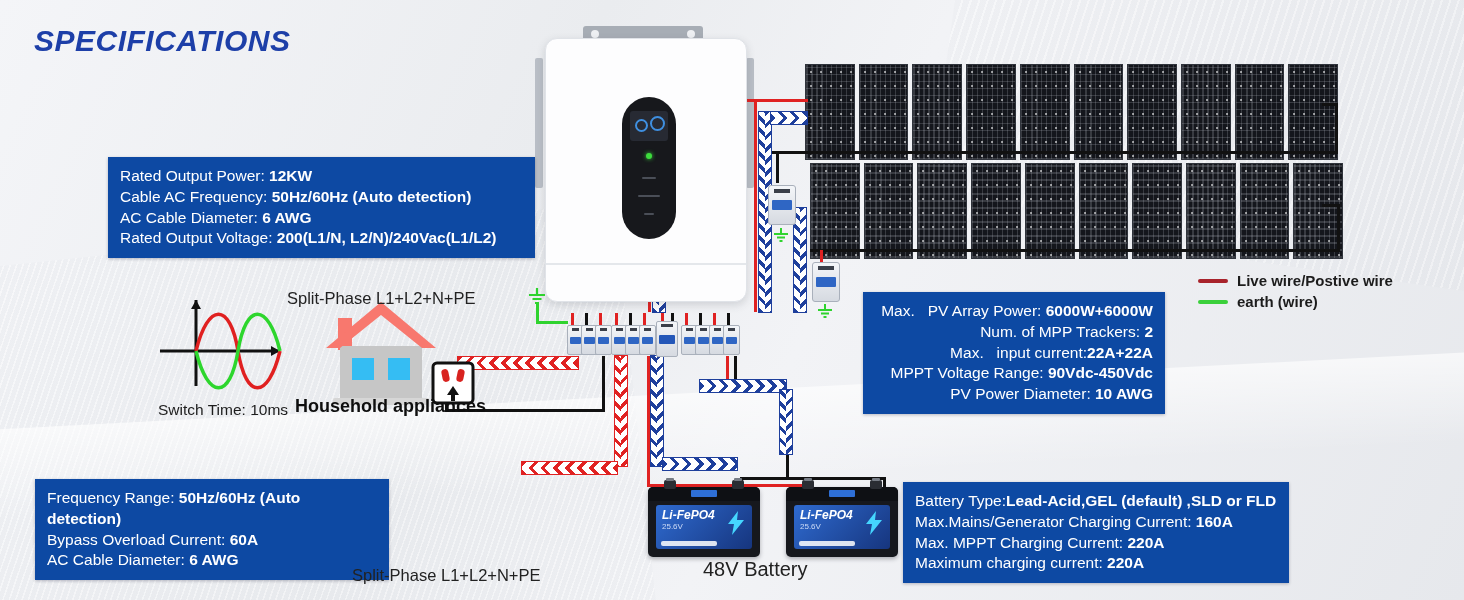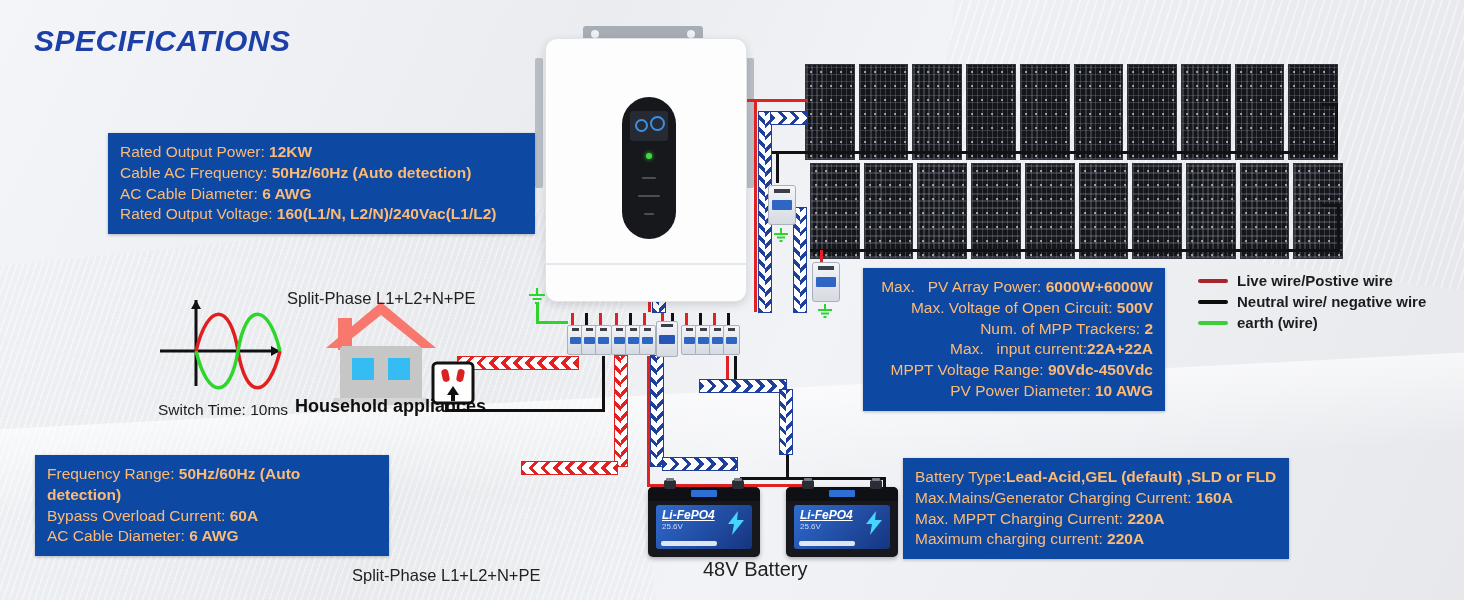--- a/index.html
+++ b/index.html
@@ -9,22 +9,22 @@
   .bg-hatch.h1{left:-120px;top:240px;width:760px;height:460px;transform:rotate(-6deg);
     background:repeating-linear-gradient(115deg,rgba(255,255,255,.8) 0 1.5px,rgba(210,214,221,.25) 1.5px 6px);}
   .bg-hatch.h2{right:-100px;top:-60px;width:620px;height:320px;transform:rotate(8deg);opacity:.35;
     background:repeating-linear-gradient(100deg,rgba(255,255,255,.9) 0 2px,rgba(208,212,219,.3) 2px 8px);}
   .bg-sweep{position:absolute;left:-200px;top:390px;width:1900px;height:90px;transform:rotate(-3deg);
     background:linear-gradient(180deg,rgba(255,255,255,.65),rgba(255,255,255,0));pointer-events:none;}
 
   .title{position:absolute;left:34px;top:24px;width:500px;color:#1d3fa8;font-weight:bold;
          font-style:italic;font-size:30px;line-height:1.13;letter-spacing:.5px;z-index:5;}
 
-  .specbox{position:absolute;background:#0d49a3;color:#fdba74;font-size:15.5px;line-height:20.8px;
-           padding:9px 12px;z-index:6;box-shadow:0 1px 3px rgba(0,0,30,.25);}
+  .specbox{position:absolute;background:#0d49a3;color:#ffffff;font-size:15.5px;line-height:20.8px;
+           padding:9px 12px;z-index:6;box-shadow:0 1px 3px rgba(0,0,30,.25);margin-top:24px;}
   .specbox .ln{white-space:pre-wrap;}
   .specbox .ln b{font-weight:bold;}
 
   .legend{position:absolute;left:1198px;top:270px;z-index:6;}
   .legend .li{display:flex;align-items:center;height:21px;font-weight:bold;}
   .legend .sw{width:30px;height:4px;border-radius:2px;margin-right:9px;flex:0 0 auto;}
   .legend .lb{font-size:15px;color:#1c1c1c;white-space:nowrap;}
 
   .lab{position:absolute;color:#1d1d1d;z-index:6;white-space:nowrap;}
 
@@ -88,47 +88,46 @@
 
   
   .battery{position:absolute;width:112px;height:70px;background:#16181d;border-radius:5px;z-index:4;
            box-shadow:0 2px 4px rgba(40,44,55,.35);}
   .battery .btop{position:absolute;left:0;right:0;top:0;height:14px;background:#0e1014;border-radius:5px 5px 0 0;}
   .battery .term{position:absolute;top:-7px;width:12px;height:9px;background:#2a2d33;border-radius:2px;}
   .battery .term::before{content:"";position:absolute;left:2px;right:2px;top:-2px;height:3px;background:#767c85;border-radius:1px;}
   .battery .lcd{position:absolute;left:43px;top:3px;width:26px;height:7px;background:#2e6fd6;border-radius:1px;}
   .battery .lpanel{position:absolute;left:8px;top:18px;right:8px;bottom:8px;border-radius:3px;
                    background:linear-gradient(135deg,#2f6bd0,#16357e);color:#fff;padding:4px 6px;box-sizing:border-box;}
-  .battery .brand{font-size:12px;font-weight:bold;font-style:italic;line-height:13px;text-decoration:underline;}
+  .battery .brand{font-size:12px;font-weight:bold;font-style:italic;line-height:13px;}
   .battery .volt{font-size:8px;color:#cddcf7;line-height:10px;}
   .battery .strip{position:absolute;left:5px;bottom:3px;width:58%;height:5px;background:rgba(255,255,255,.85);border-radius:2px;}
   .battery svg{position:absolute;right:8px;top:6px;}
 </style>
 </head>
 <body>
 
 <div class="stage">
   <div class="bg-hatch h1"></div>
   <div class="bg-hatch h2"></div>
   <div class="bg-sweep"></div>
 
   <div class="title">
     <div>SPECIFICATIONS</div>
   </div>
 
   <div class="specbox" style="left:108px;top:133px;width:403px;">
     <div class="ln"><span>Rated Output Power: </span><b>12KW</b></div>
     <div class="ln"><span>Cable AC Frequency: </span><b>50Hz/60Hz (Auto detection)</b></div>
     <div class="ln"><span>AC Cable Diameter: </span><b>6 AWG</b></div>
-    <div class="ln"><span>Rated Output Voltage: </span><b>160(L1/N, L2/N)/240Vac(L1/L2)</b></div>
+    <div class="ln"><span>Rated Output Voltage: </span><b>200(L1/N, L2/N)/240Vac(L1/L2)</b></div>
   </div>
 
   <div class="specbox" style="left:863px;top:268px;width:278px;text-align:right;">
     <div class="ln"><span>Max.   PV Array Power: </span><b>6000W+6000W</b></div>
-    <div class="ln"><span>Max. Voltage of Open Circuit: </span><b>500V</b></div>
     <div class="ln"><span>Num. of MPP Trackers: </span><b>2</b></div>
     <div class="ln"><span>Max.   input current:</span><b>22A+22A</b></div>
     <div class="ln"><span>MPPT Voltage Range: </span><b>90Vdc-450Vdc</b></div>
     <div class="ln"><span>PV Power Diameter: </span><b>10 AWG</b></div>
   </div>
 
   <div class="specbox" style="left:903px;top:458px;width:362px;">
     <div class="ln"><span>Battery Type:</span><b>Lead-Acid,GEL (default) ,SLD or FLD</b></div>
     <div class="ln"><span>Max.Mains/Generator Charging Current: </span><b>160A</b></div>
     <div class="ln"><span>Max. MPPT Charging Current: </span><b>220A</b></div>
@@ -138,24 +137,20 @@
   <div class="specbox" style="left:35px;top:455px;width:330px;">
     <div class="ln"><span>Frequency Range: </span><b>50Hz/60Hz (Auto detection)</b></div>
     <div class="ln"><span>Bypass Overload Current: </span><b>60A</b></div>
     <div class="ln"><span>AC Cable Diameter: </span><b>6 AWG</b></div>
   </div>
 
   <div class="legend">
     <div class="li">
       <span class="sw" style="background: rgb(168, 35, 43);"></span>
       <span class="lb">Live wire/Postive wire</span>
-    </div>
-    <div class="li">
-      <span class="sw" style="background: rgb(12, 12, 12);"></span>
-      <span class="lb">Neutral wire/ negative wire</span>
     </div>
     <div class="li">
       <span class="sw" style="background: rgb(59, 208, 59);"></span>
       <span class="lb">earth (wire)</span>
     </div>
   </div>
 
   <div class="srow" style="left:805px;top:64px;width:533px;height:96px;">
       <div class="panel"></div>
       <div class="panel"></div>

